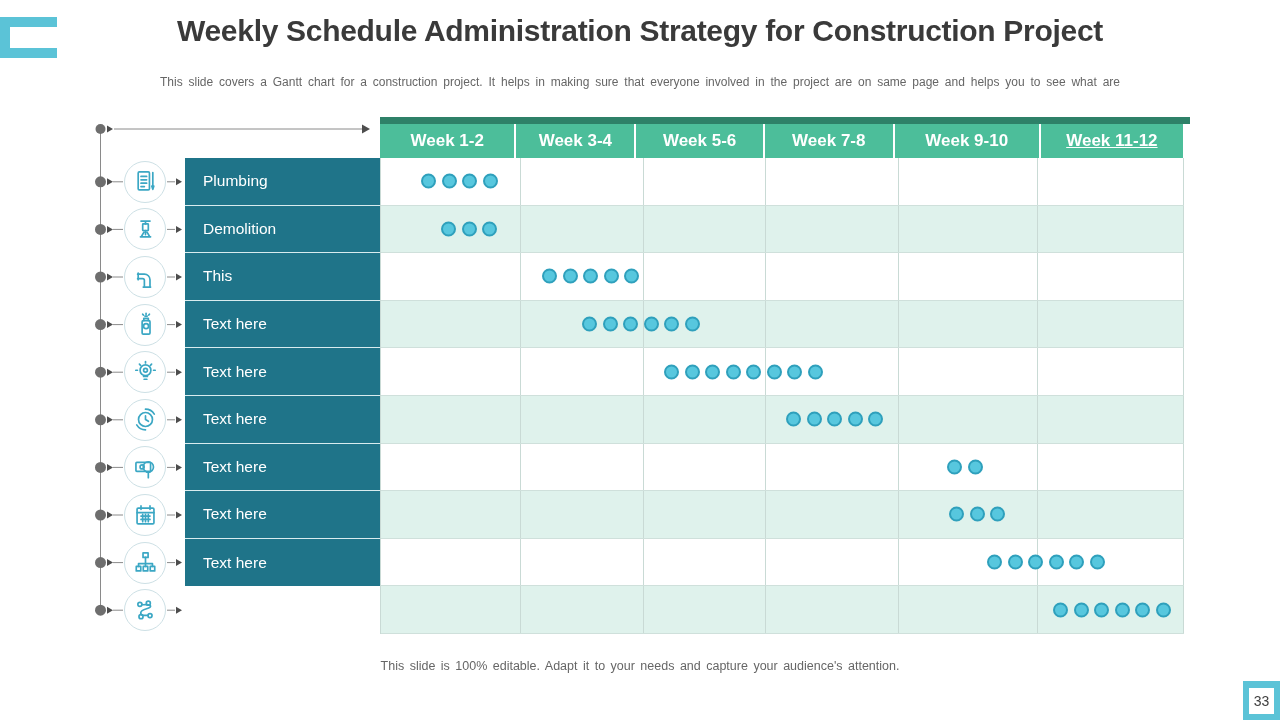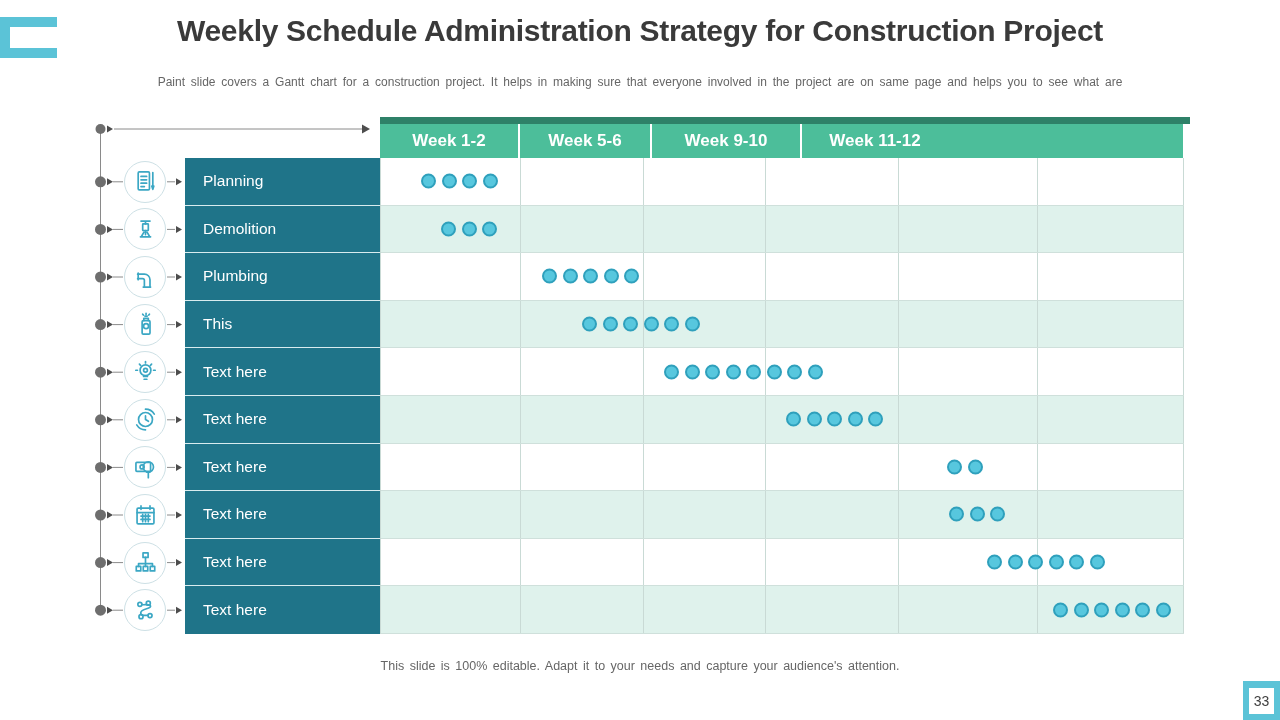--- a/index.html
+++ b/index.html
@@ -27,21 +27,21 @@
               display:flex;align-items:center;padding-left:18px;box-sizing:border-box;
               border-bottom:1px solid #d8ecef;}
   .label-cell:last-child{border-bottom:none;}
 
   .strip{position:absolute;left:380px;top:117px;width:810px;height:7px;background:#2e8168;}
 
   .thead{position:absolute;left:380px;top:124px;width:803px;height:34px;
          display:flex;background:#4cbe9a;}
   .th{display:flex;align-items:center;justify-content:center;color:#fff;
       font-weight:bold;font-size:17px;border-right:2px solid #fff;box-sizing:border-box;height:100%;}
-  .th:last-child{border-right:none;}
+  .th:last-child{border-right:none;text-decoration:underline;}
 
   .tbody{position:absolute;left:380px;top:158px;width:803px;border-left:1px solid #c9dad5;}
   .grow{position:relative;height:47.6px;display:flex;border-bottom:1px solid #cfe0db;
         box-sizing:border-box;background:#fff;}
   .grow.mint{background:#dff2ec;}
   .gcell{border-right:1px solid #c9dad5;box-sizing:border-box;height:100%;}
 
   .dot{position:absolute;width:15px;height:15px;border-radius:50%;background:#57c7de;
        border:2px solid #2fa0bc;box-sizing:border-box;top:50%;transform:translateY(-50%);}
 
@@ -55,21 +55,21 @@
 </style>
 </head>
 <body>
 
 <div class="slide">
   <div class="bracket"></div>
 
   <h1 class="title">Weekly Schedule Administration Strategy for Construction Project</h1>
 
   <div class="subtitle">
-    <div>Paint slide covers a Gantt chart for a construction project. It helps in making sure that everyone involved in the project are on same page and helps you to see what are</div>
+    <div>This slide covers a Gantt chart for a construction project. It helps in making sure that everyone involved in the project are on same page and helps you to see what are</div>
   </div>
 
   <svg class="rail" id="rail" width="290" height="510" viewBox="0 0 290 510">
       <line x1="10.5" y1="11" x2="10.5" y2="492.2" stroke="#8a8a8a" stroke-width="1"></line>
       <circle cx="10.5" cy="11" r="5" fill="#6e6e6e"></circle>
       <path d="M17 7.5 L23 11 L17 14.5 Z" fill="#4d4d4d"></path>
       <line x1="24" y1="11" x2="272" y2="11" stroke="#8a8a8a" stroke-width="1"></line>
       <path d="M272 6.5 L280 11 L272 15.5 Z" fill="#4d4d4d"></path>
       <circle cx="10.5" cy="63.80000000000001" r="5.5" fill="#6e6e6e"></circle>
       <path d="M17 60.30000000000001 L23 63.80000000000001 L17 67.30000000000001 Z" fill="#4d4d4d"></path>
@@ -197,37 +197,38 @@
           <circle cx="7" cy="6.5" r="1.8"></circle>
           <circle cx="14.5" cy="5.5" r="1.8"></circle>
           <circle cx="8" cy="17.5" r="1.8"></circle>
           <circle cx="16" cy="16.5" r="1.8"></circle>
           <path d="M8.8 6.8c3 .5 7.2-1.2 7.7 1.3s-8.2 2.2-8.7 5.7 4.6 2.4 6.4 2.6"></path>
         </svg>
       </div>
     </div>
 
   <div class="labels" id="labels">
-      <div class="label-cell">Planning</div>
+      <div class="label-cell">Plumbing</div>
       <div class="label-cell">Demolition</div>
-      <div class="label-cell">Plumbing</div>
       <div class="label-cell">This</div>
       <div class="label-cell">Text here</div>
       <div class="label-cell">Text here</div>
       <div class="label-cell">Text here</div>
       <div class="label-cell">Text here</div>
       <div class="label-cell">Text here</div>
       <div class="label-cell">Text here</div>
     </div>
 
   <div class="strip"></div>
 
   <div class="thead" id="thead">
       <div class="th" style="width: 140px;">Week 1-2</div>
+      <div class="th" style="width: 123px;">Week 3-4</div>
       <div class="th" style="width: 132px;">Week 5-6</div>
+      <div class="th" style="width: 133px;">Week 7-8</div>
       <div class="th" style="width: 150px;">Week 9-10</div>
       <div class="th" style="width: 146px;">Week 11-12</div>
     </div>
 
   <div class="tbody" id="tbody">
       <div class="grow">
         <div class="gcell" style="width: 140px;"></div>
         <div class="gcell" style="width: 123px;"></div>
         <div class="gcell" style="width: 122px;"></div>
         <div class="gcell" style="width: 133px;"></div>

